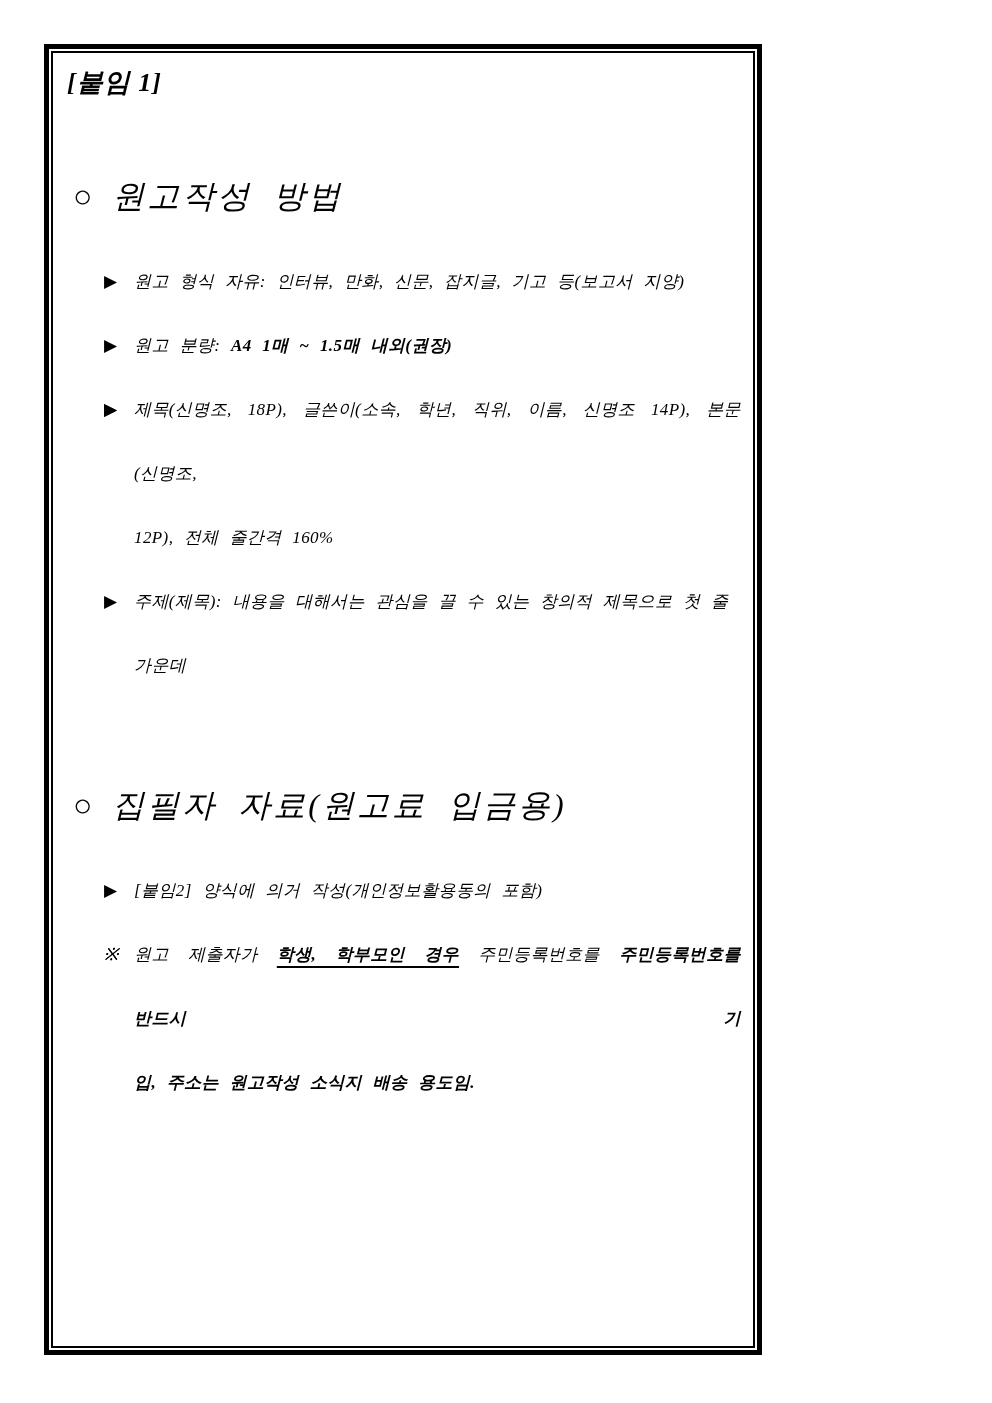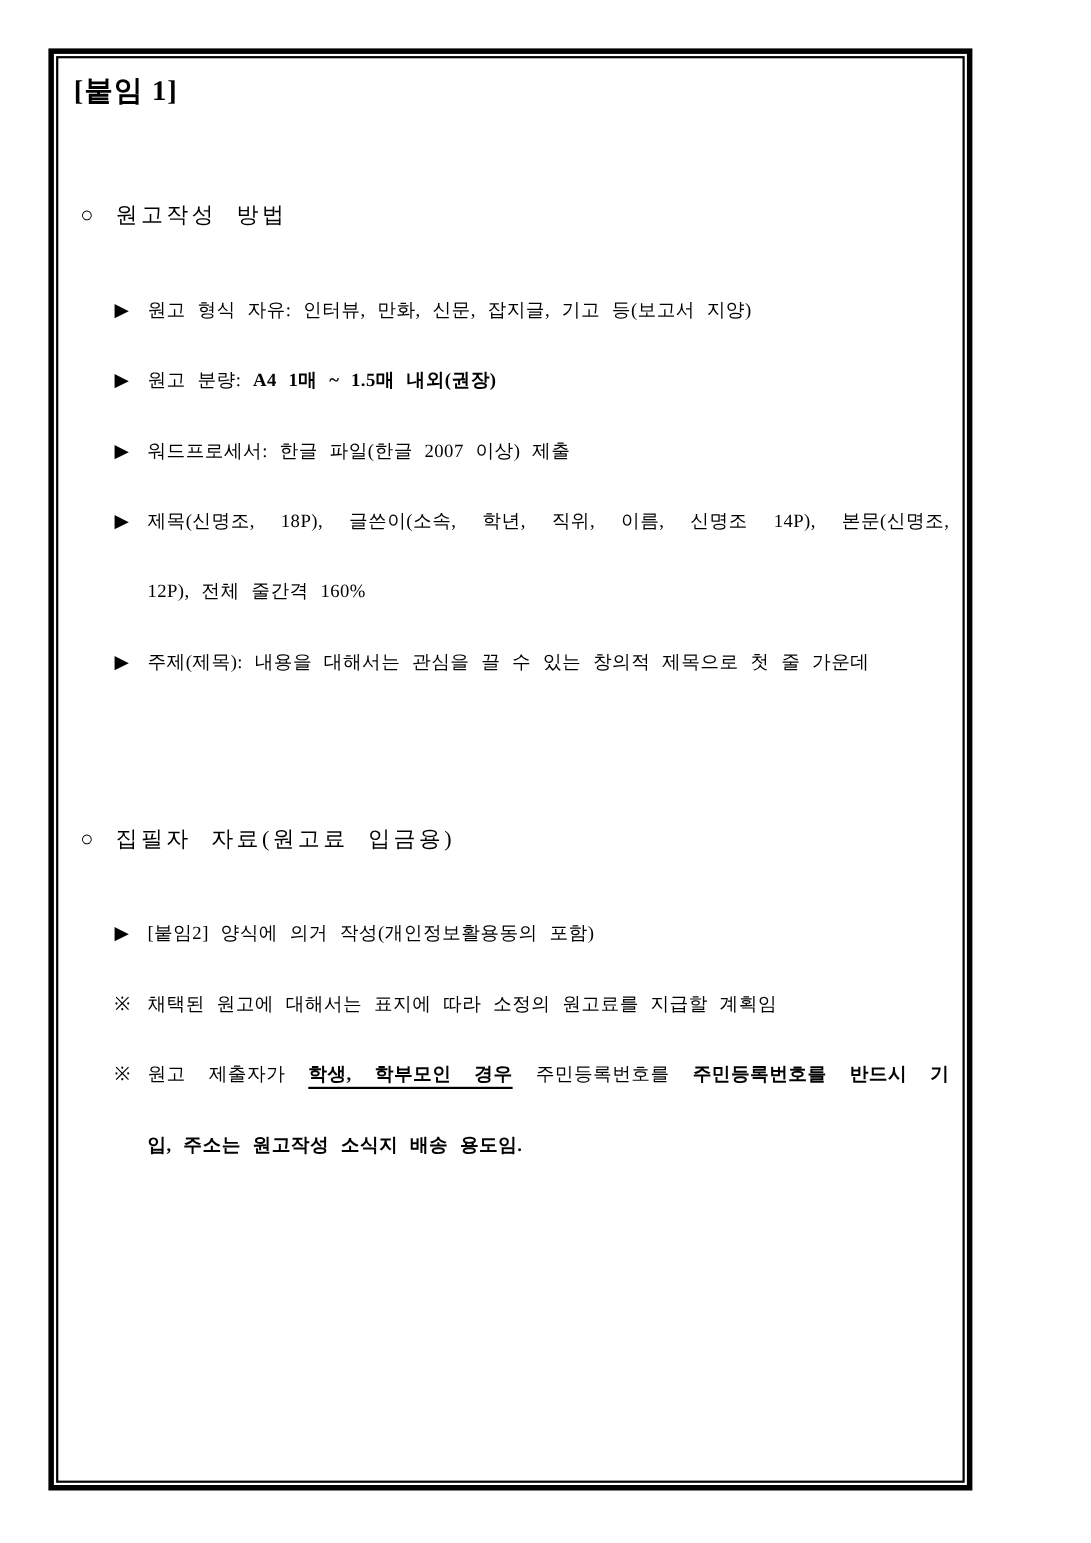--- a/index.html
+++ b/index.html
@@ -7,48 +7,49 @@
     width: 992px; height: 1403px;
     background: #ffffff;
     color: #000000;
     font-family: "Liberation Serif", "DejaVu Serif", serif;
     position: relative;
     overflow: hidden;
   }
   .frame {
     position: absolute;
     left: 44px; top: 44px;
-    width: 840px; height: 1311px;
+    width: 718px; height: 1311px;
     border: 5px solid #000;
     box-sizing: border-box;
+    font-style: italic;
   }
   .frame-inner {
     position: absolute;
     inset: 2px;
     border: 2px solid #000;
     padding: 0 12px;
     box-sizing: border-box;
   }
   .attachment {
     margin: 12px 0 0 2px;
     font-size: 26px;
     font-weight: bold;
     line-height: 36px;
     letter-spacing: 1px;
   }
   .section-title {
-    font-size: 20px;
+    font-size: 32px;
     line-height: 44px;
     margin-left: 8px;
     letter-spacing: 3px;
     word-spacing: 10px;
     white-space: nowrap;
   }
   .sec1 .section-title { margin-top: 73px; }
-  .sec2 .section-title { margin-top: 107px; }
+  .sec2 .section-title { margin-top: 85px; }
   .section-title .circ {
     display: inline-block;
     margin-right: 20px;
     letter-spacing: 0;
     transform: scale(1.0);
   }
   .section-body {
     margin-top: 32px;
     font-size: 17px;
     line-height: 64px;
@@ -85,34 +86,34 @@
 
     <div class="attachment">[붙임 1]</div>
 
     <div class="sec1">
       <div class="section-title">
         <span class="circ">○</span><span>원고작성 방법</span>
       </div>
       <div class="section-body">
           <div class="para"><span class="marker">▶</span><span>원고 형식 자유: 인터뷰, 만화, 신문, 잡지글, 기고 등(보고서 지양)</span></div>
           <div class="para"><span class="marker">▶</span><span>원고 분량: </span><span class="b">A4 1매 ~ 1.5매 내외(권장)</span></div>
-          <div class="para"><span class="marker">▶</span><span>워드프로세서: 한글 파일(한글 2007 이상) 제출</span></div>
+          <div class="para"><span class="marker">▶</span></div>
           <div class="para"><span class="marker">▶</span></div>
           <div class="para jfull"><span>제목(신명조, 18P), 글쓴이(소속, 학년, 직위, 이름, 신명조 14P), 본문(신명조,</span></div>
           <div class="para"><span>12P), 전체 줄간격 160%</span></div>
           <div class="para"><span class="marker">▶</span><span>주제(제목): 내용을 대해서는 관심을 끌 수 있는 창의적 제목으로 첫 줄 가운데</span></div>
         </div>
     </div>
 
     <div class="sec2">
       <div class="section-title">
         <span class="circ">○</span><span>집필자 자료(원고료 입금용)</span>
       </div>
       <div class="section-body">
           <div class="para"><span class="marker">▶</span><span>[붙임2] 양식에 의거 작성(개인정보활용동의 포함)</span></div>
-          <div class="para"><span class="marker">※</span><span>채택된 원고에 대해서는 표지에 따라 소정의 원고료를 지급할 계획임</span></div>
+          <div class="para"><span class="marker">※</span></div>
           <div class="para jfull"><span class="marker">※</span><span>원고 제출자가 </span><span class="b u">학생, 학부모인 경우</span><span> 주민등록번호를 </span><span class="b">주민등록번호를</span><span class="b"> 반드시 기</span></div>
           <div class="para"><span class="b">입, 주소는 원고작성 소식지 배송 용도임.</span></div>
         </div>
     </div>
 
   </div>
 </div>
 
 </body></html>

